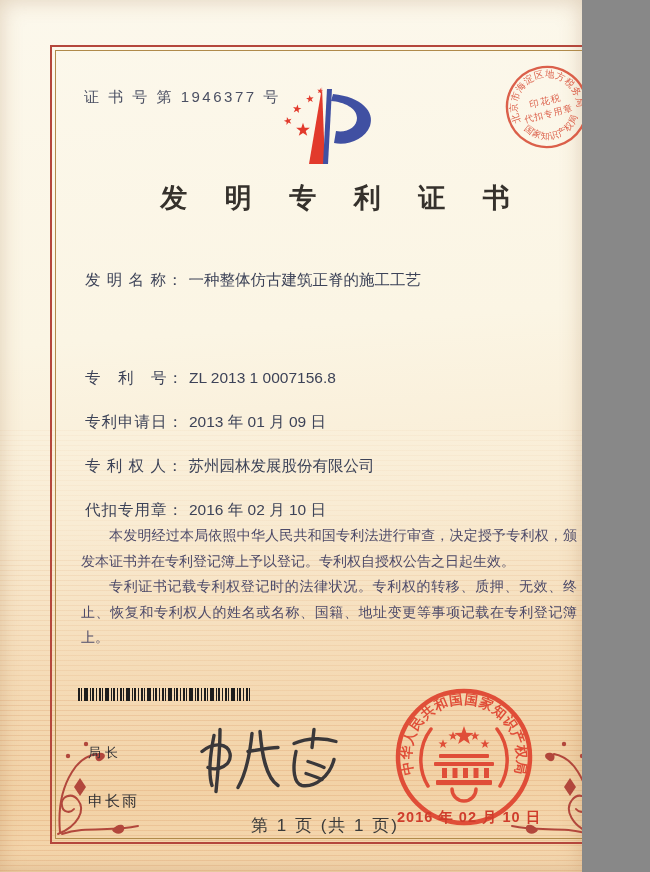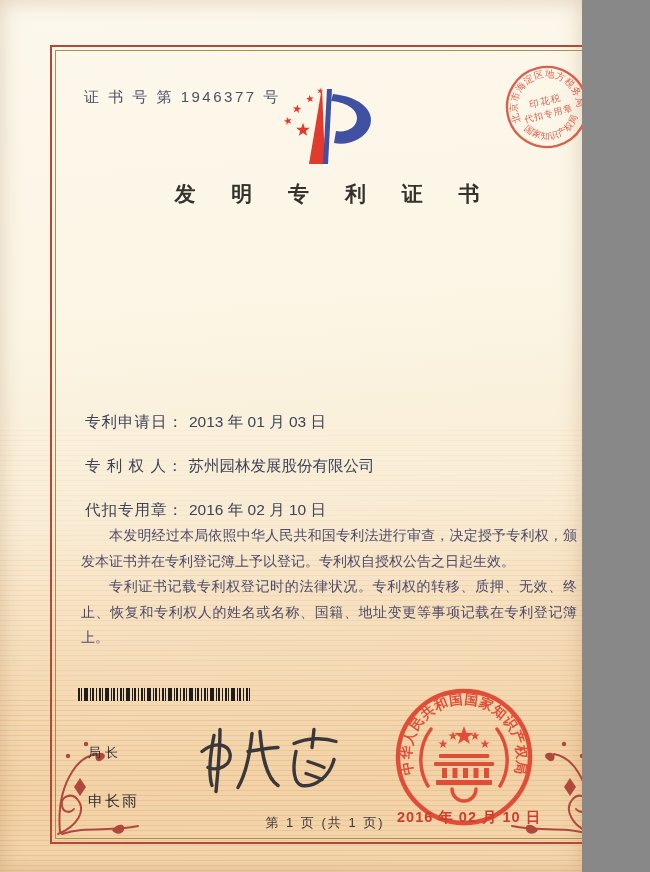--- a/index.html
+++ b/index.html
@@ -16,22 +16,22 @@
   .t3{top:700px;height:172px;background:repeating-linear-gradient(180deg,rgba(200,110,50,.16) 0 1px,transparent 1px 5px);}
 
   .frame{position:absolute;left:50px;top:45px;width:550px;height:795px;border:2px solid #b4473c;}
   .frame-inner{position:absolute;inset:3px;border:1.5px solid #b08a4a;}
 
   .cert-no{position:absolute;left:84px;top:88px;font-size:15px;letter-spacing:2.5px;color:#4b5063;white-space:nowrap;}
 
   .logo{position:absolute;left:278px;top:84px;width:106px;height:84px;}
   .tax-stamp{position:absolute;left:488px;top:48px;width:118px;height:118px;transform:rotate(-14deg);opacity:.9;}
 
-  .title{position:absolute;left:52px;top:180px;width:550px;margin:0;text-align:center;
-    font-size:21px;font-weight:600;letter-spacing:15px;text-indent:15px;color:#35312c;white-space:nowrap;}
+  .title{position:absolute;left:60px;top:180px;width:550px;margin:0;text-align:center;
+    font-size:27px;font-weight:600;letter-spacing:15px;text-indent:15px;color:#35312c;white-space:nowrap;}
 
   .field{position:absolute;left:85px;font-size:15.5px;color:#3d4358;white-space:nowrap;}
   .field .lbl{letter-spacing:1px;}
   .field .val{margin-left:5px;}
   .f0{top:270px}.f1{top:324px}.f2{top:368px}.f3{top:412px}.f4{top:456px}.f5{top:500px}
 
   .body-text{position:absolute;left:81px;top:523px;width:496px;font-size:14px;line-height:25.5px;
     color:#4d4a69;text-align:justify;}
   .body-text p{margin:0;text-indent:2em;}
 
@@ -39,21 +39,21 @@
     background-image:repeating-linear-gradient(90deg,#1d1d1d 0 1px,transparent 1px 3px),
                      repeating-linear-gradient(90deg,#1d1d1d 0 2px,transparent 2px 7px);}
 
   .director-label{position:absolute;left:88px;top:744px;font-size:13px;letter-spacing:4px;color:#2f2f33;}
   .director-name{position:absolute;left:88px;top:792px;font-size:15px;letter-spacing:2px;color:#2f2f33;}
   .signature{position:absolute;left:190px;top:720px;width:160px;height:88px;}
 
   .seal{position:absolute;left:385px;top:678px;width:158px;height:158px;opacity:.93;}
   .seal-date{position:absolute;left:397px;top:808px;font-size:14.5px;font-weight:600;letter-spacing:1px;color:#cf3d2c;white-space:nowrap;}
 
-  .footer{position:absolute;left:50px;top:814px;width:550px;text-align:center;font-size:13px;letter-spacing:2px;color:#3a3a3a;}
+  .footer{position:absolute;left:50px;top:814px;width:550px;text-align:center;font-size:17px;letter-spacing:2px;color:#3a3a3a;}
 
   .ornament{position:absolute;width:95px;height:112px;}
   .orn-left{left:52px;top:726px;}
   .orn-right{left:503px;top:726px;transform:scaleX(-1);}
 </style>
 </head>
 <body>
 
 <div class="page">
 
@@ -123,22 +123,28 @@
     </text>
     <text font-size="9" fill="#d8503a" letter-spacing="0.5">
       <textPath href="#taxBottomArc" startOffset="50%" text-anchor="middle">国家知识产权局</textPath>
     </text>
     <text x="59" y="56" text-anchor="middle" font-size="9.5" letter-spacing="1.5" fill="#d8503a">印花税</text>
     <text x="59" y="69" text-anchor="middle" font-size="9" letter-spacing="1" fill="#d8503a">代扣专用章</text>
   </svg>
 
   <h1 class="title">发 明 专 利 证 书</h1>
 
+  <div class="field f0">
+    <span class="lbl">发 明 名 称：</span><span class="val">一种整体仿古建筑正脊的施工工艺</span>
+  </div>
+  <div class="field f2">
+    <span class="lbl">专　利　号：</span><span class="val">ZL 2013 1 0007156.8</span>
+  </div>
   <div class="field f3">
-    <span class="lbl">专利申请日：</span><span class="val">2013 年 01 月 03 日</span>
+    <span class="lbl">专利申请日：</span><span class="val">2013 年 01 月 09 日</span>
   </div>
   <div class="field f4">
     <span class="lbl">专 利 权 人：</span><span class="val">苏州园林发展股份有限公司</span>
   </div>
   <div class="field f5">
     <span class="lbl">代扣专用章：</span><span class="val">2016 年 02 月 10 日</span>
   </div>
 
   <div class="body-text">
     <p>本发明经过本局依照中华人民共和国专利法进行审查，决定授予专利权，颁发本证书并在专利登记簿上予以登记。专利权自授权公告之日起生效。</p>

